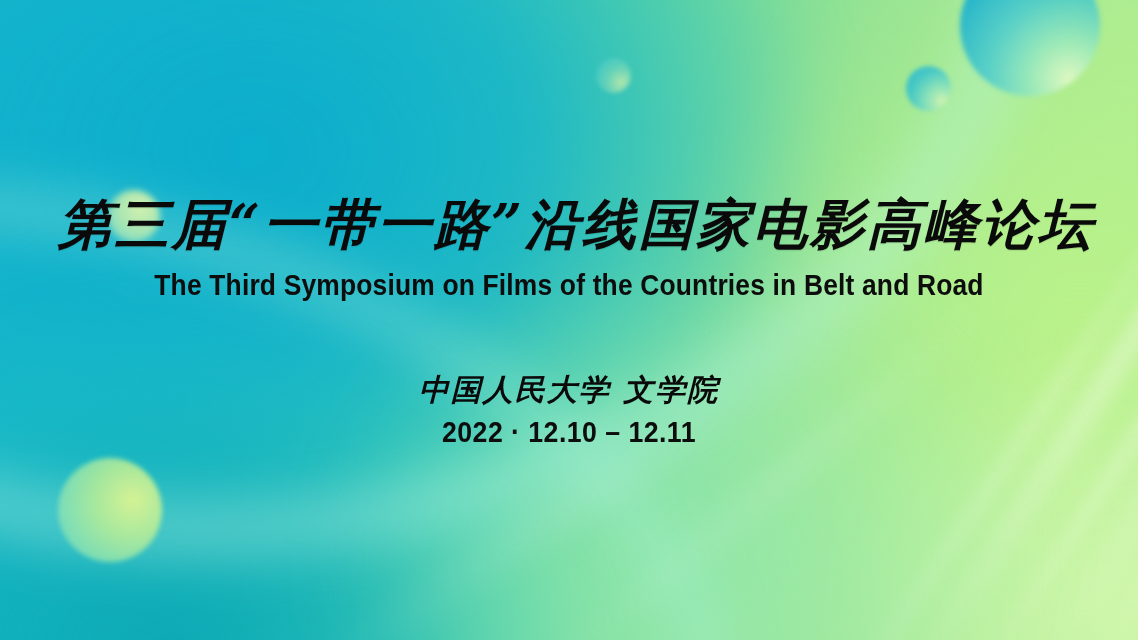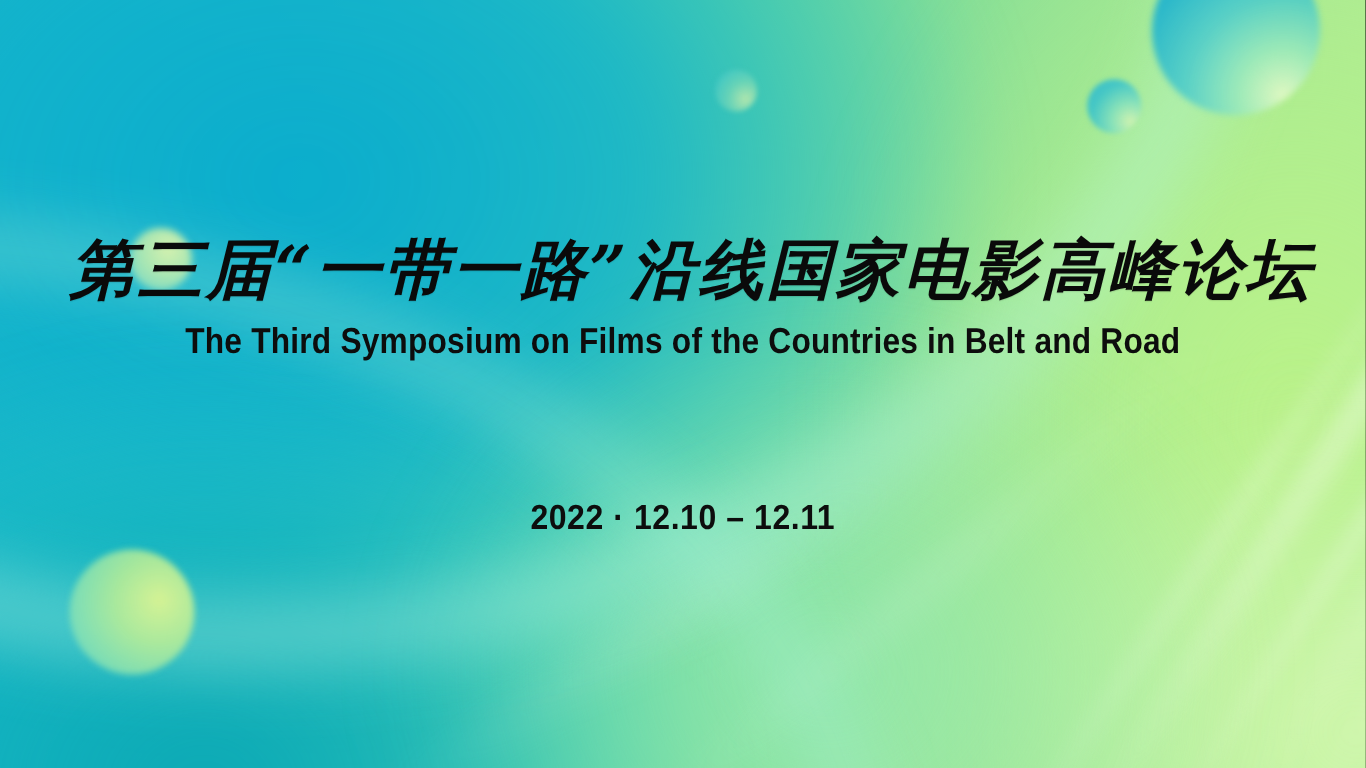--- a/index.html
+++ b/index.html
@@ -314,17 +314,18 @@
   <div class="bubble bubble-sm-teal"></div>
   <div class="bubble bubble-tiny"></div>
   <div class="bubble bubble-big-bl"></div>
   <div class="bubble bubble-title"></div>
 
   <div class="content">
     <div class="title-cn">第三届“一带一路”沿线国家电影高峰论坛</div>
 
     <div class="title-en">The Third Symposium on Films of the Countries in Belt and Road</div>
 
+    <div class="org-cn">中国人民大学 文学院</div>
 
     <div class="date-line">2022 · 12.10 – 12.11</div>
   </div>
 
 </div>
 
 </body></html>

